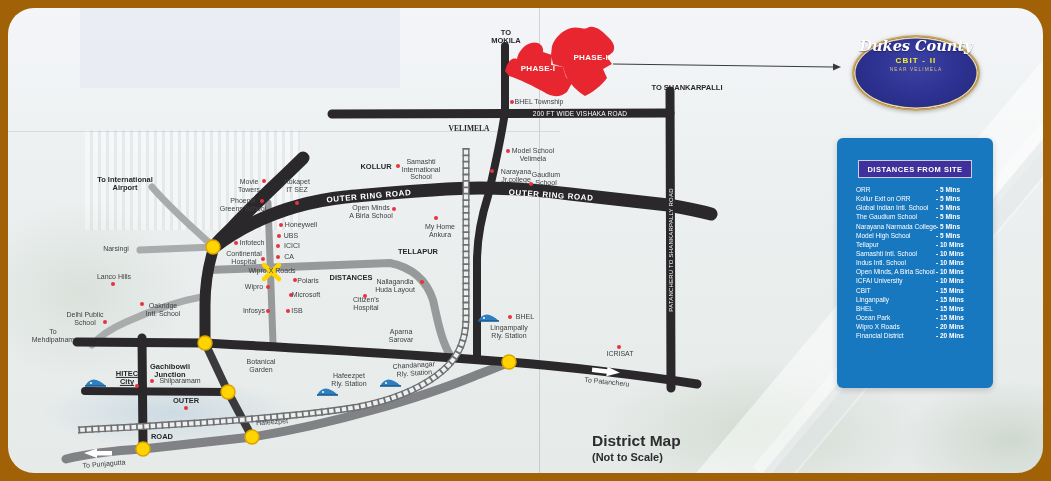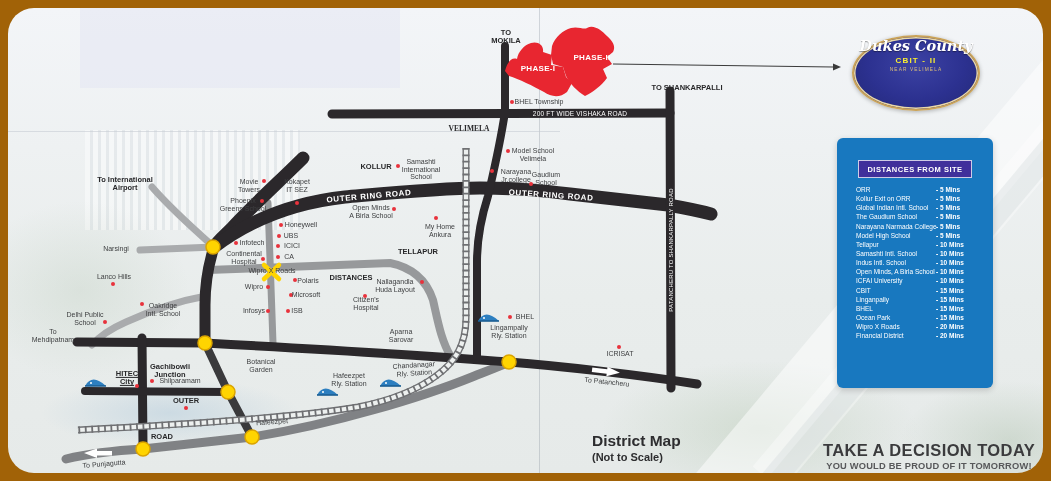--- a/index.html
+++ b/index.html
@@ -333,20 +333,16 @@
               <span class="dname">Financial District</span>
               <span class="dtime">- 20 Mins</span>
             </div>
           </div>
       </div>
 
       <div id="maptitle">
         <div class="mt1">District Map</div>
         <div class="mt2">(Not to Scale)</div>
       </div>
-      <div id="footer">
-        <div class="f1">TAKE A DECISION TODAY</div>
-        <div class="f2">YOU WOULD BE PROUD OF IT TOMORROW!</div>
-      </div>
 
     </div>
   </div>
 </div>
 
 </body></html>

